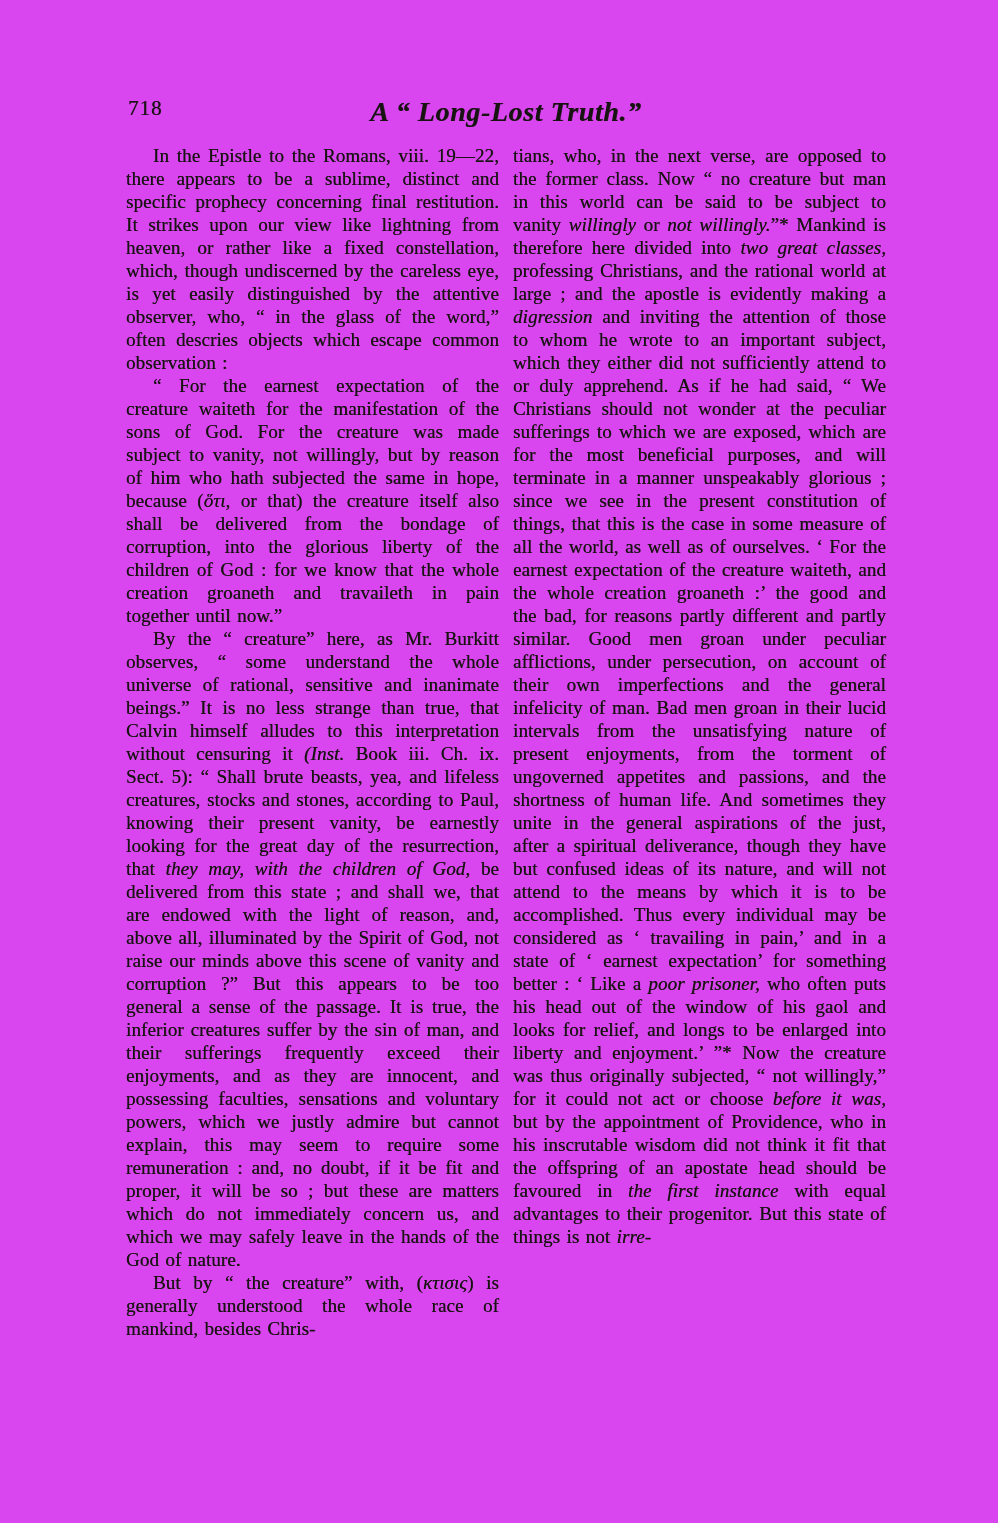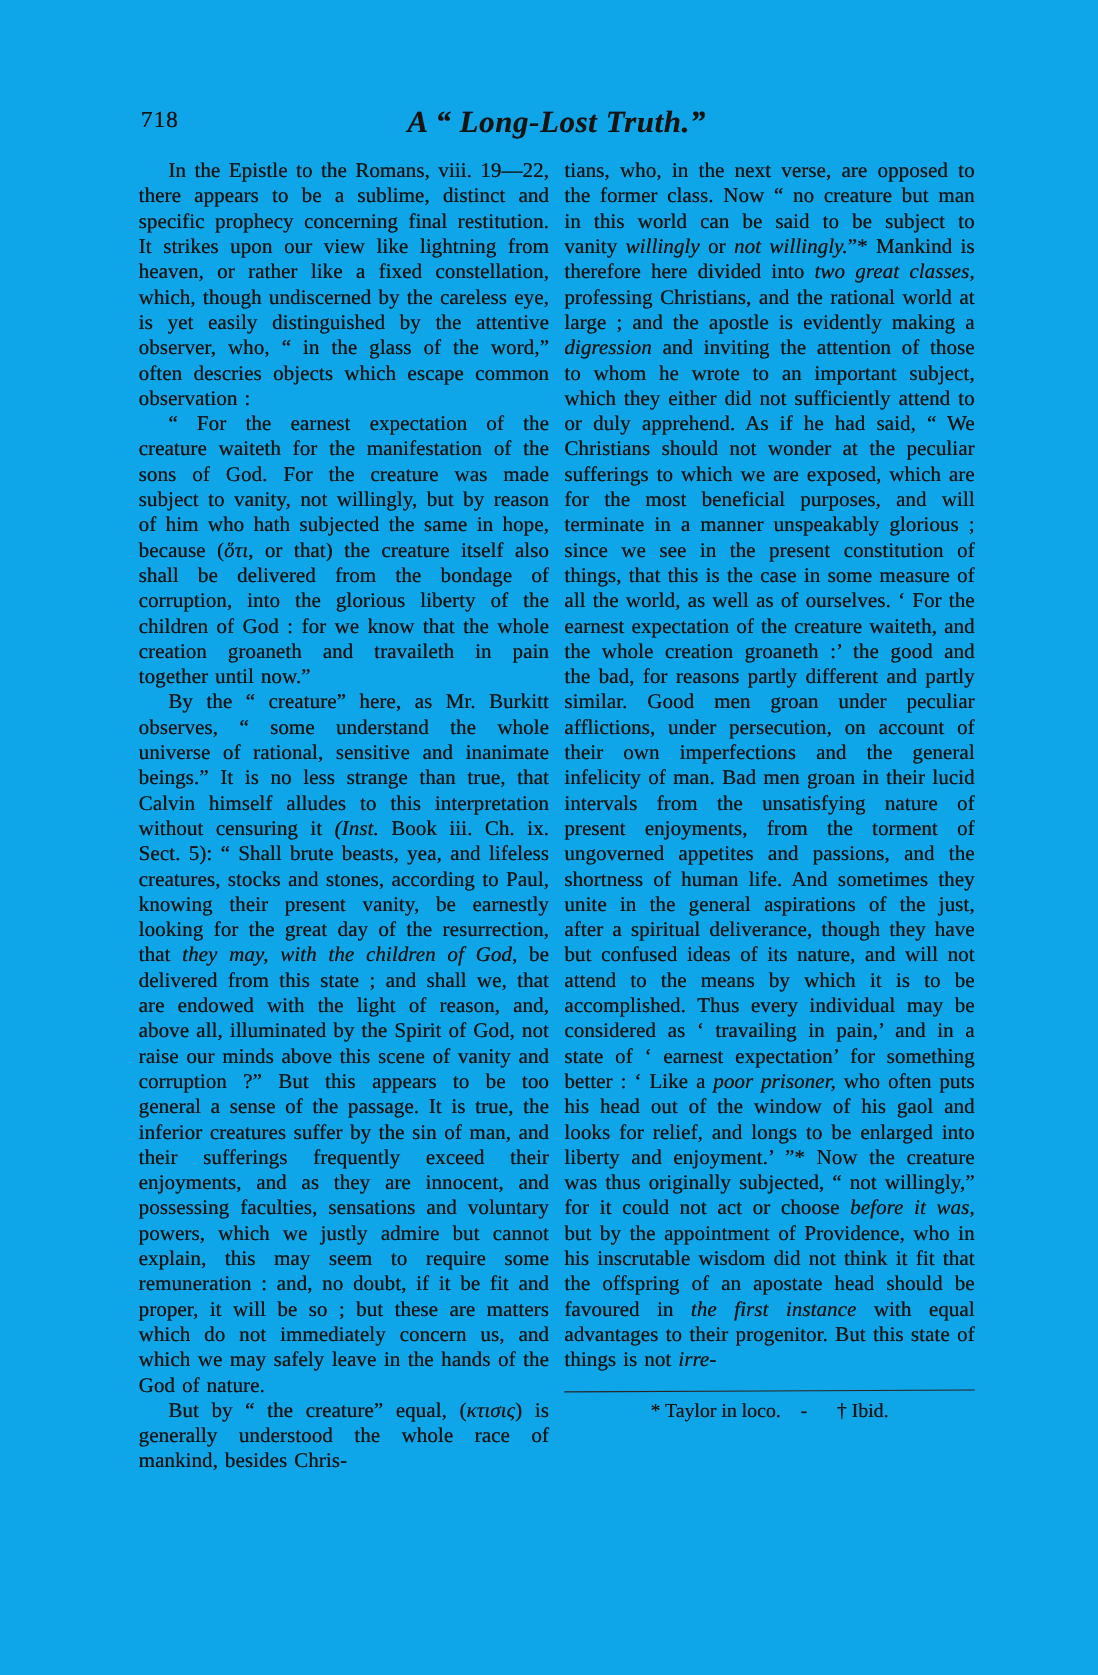--- a/index.html
+++ b/index.html
@@ -5,21 +5,21 @@
   html, body {
     margin: 0;
     padding: 0;
     background: #e8e6e1;
   }
   .page {
     position: relative;
     width: 998px;
     height: 1523px;
     margin: 0 auto;
-    background: #0ea5e9;
+    background: #d946ef;
     box-sizing: border-box;
     padding: 96px 112px 0 126px;
     font-family: "Liberation Serif", "DejaVu Serif", serif;
     color: #171310;
     overflow: hidden;
   }
   .page-header {
     position: relative;
     height: 30px;
     margin-bottom: 18px;
@@ -92,28 +92,24 @@
   <header class="page-header">
     <span class="page-number">718</span>
     <span class="running-title">A “ Long-Lost Truth.”</span>
   </header>
 
   <main class="columns">
     <section class="column">
         <p class="para indent"><span>In the Epistle to the Romans, viii. 19—22, there appears to be a sublime, distinct and specific prophecy concerning final restitution. It strikes upon our view like lightning from heaven, or rather like a fixed constellation, which, though undiscerned by the careless eye, is yet easily distinguished by the attentive observer, who, “ in the glass of the word,” often descries objects which escape common observation :</span></p>
         <p class="para indent"><span>“ For the earnest expectation of the creature waiteth for the manifestation of the sons of God. For the creature was made subject to vanity, not willingly, but by reason of him who hath subjected the same in hope, because (</span><span class="it">ὅτι</span><span>, or that) the creature itself also shall be delivered from the bondage of corruption, into the glorious liberty of the children of God : for we know that the whole creation groaneth and travaileth in pain together until now.”</span></p>
         <p class="para indent"><span>By the “ creature” here, as Mr. Burkitt observes, “ some understand the whole universe of rational, sensitive and inanimate beings.” It is no less strange than true, that Calvin himself alludes to this interpretation without censuring it </span><span class="it">(Inst.</span><span> Book iii. Ch. ix. Sect. 5): “ Shall brute beasts, yea, and lifeless creatures, stocks and stones, according to Paul, knowing their present vanity, be earnestly looking for the great day of the resurrection, that </span><span class="it">they may, with the children of God,</span><span> be delivered from this state ; and shall we, that are endowed with the light of reason, and, above all, illuminated by the Spirit of God, not raise our minds above this scene of vanity and corruption ?” But this appears to be too general a sense of the passage. It is true, the inferior creatures suffer by the sin of man, and their sufferings frequently exceed their enjoyments, and as they are innocent, and possessing faculties, sensations and voluntary powers, which we justly admire but cannot explain, this may seem to require some remuneration : and, no doubt, if it be fit and proper, it will be so ; but these are matters which do not immediately concern us, and which we may safely leave in the hands of the God of nature.</span></p>
-        <p class="para indent"><span>But by “ the creature” equal, (</span><span class="it">κτισις</span><span>) is generally understood the whole race of mankind, besides Chris-</span></p>
+        <p class="para indent"><span>But by “ the creature” with, (</span><span class="it">κτισις</span><span>) is generally understood the whole race of mankind, besides Chris-</span></p>
       </section>
 
     <section class="column">
       <div>
           <p class="para"><span>tians, who, in the next verse, are opposed to the former class. Now “ no creature but man in this world can be said to be subject to vanity </span><span class="it">willingly</span><span> or </span><span class="it">not willingly.</span><span>”* Mankind is therefore here divided into </span><span class="it">two great classes,</span><span> professing Christians, and the rational world at large ; and the apostle is evidently making a </span><span class="it">digression</span><span> and inviting the attention of those to whom he wrote to an important subject, which they either did not sufficiently attend to or duly apprehend. As if he had said, “ We Christians should not wonder at the peculiar sufferings to which we are exposed, which are for the most beneficial purposes, and will terminate in a manner unspeakably glorious ; since we see in the present constitution of things, that this is the case in some measure of all the world, as well as of ourselves. ‘ For the earnest expectation of the creature waiteth, and the whole creation groaneth :’ the good and the bad, for reasons partly different and partly similar. Good men groan under peculiar afflictions, under persecution, on account of their own imperfections and the general infelicity of man. Bad men groan in their lucid intervals from the unsatisfying nature of present enjoyments, from the torment of ungoverned appetites and passions, and the shortness of human life. And sometimes they unite in the general aspirations of the just, after a spiritual deliverance, though they have but confused ideas of its nature, and will not attend to the means by which it is to be accomplished. Thus every individual may be considered as ‘ travailing in pain,’ and in a state of ‘ earnest expectation’ for something better : ‘ Like a </span><span class="it">poor prisoner,</span><span> who often puts his head out of the window of his gaol and looks for relief, and longs to be enlarged into liberty and enjoyment.’ ”* Now the creature was thus originally subjected, “ not willingly,” for it could not act or choose </span><span class="it">before it was,</span><span> but by the appointment of Providence, who in his inscrutable wisdom did not think it fit that the offspring of an apostate head should be favoured in </span><span class="it">the first instance</span><span> with equal advantages to their progenitor. But this state of things is not </span><span class="it">irre-</span></p>
         </div>
 
-      <div class="footnote">
-        <hr class="footnote-rule">
-        <p class="footnote-text">* Taylor in loco.    -      † Ibid.</p>
-      </div>
     </section>
   </main>
 
 </div>
 
 </body></html>

